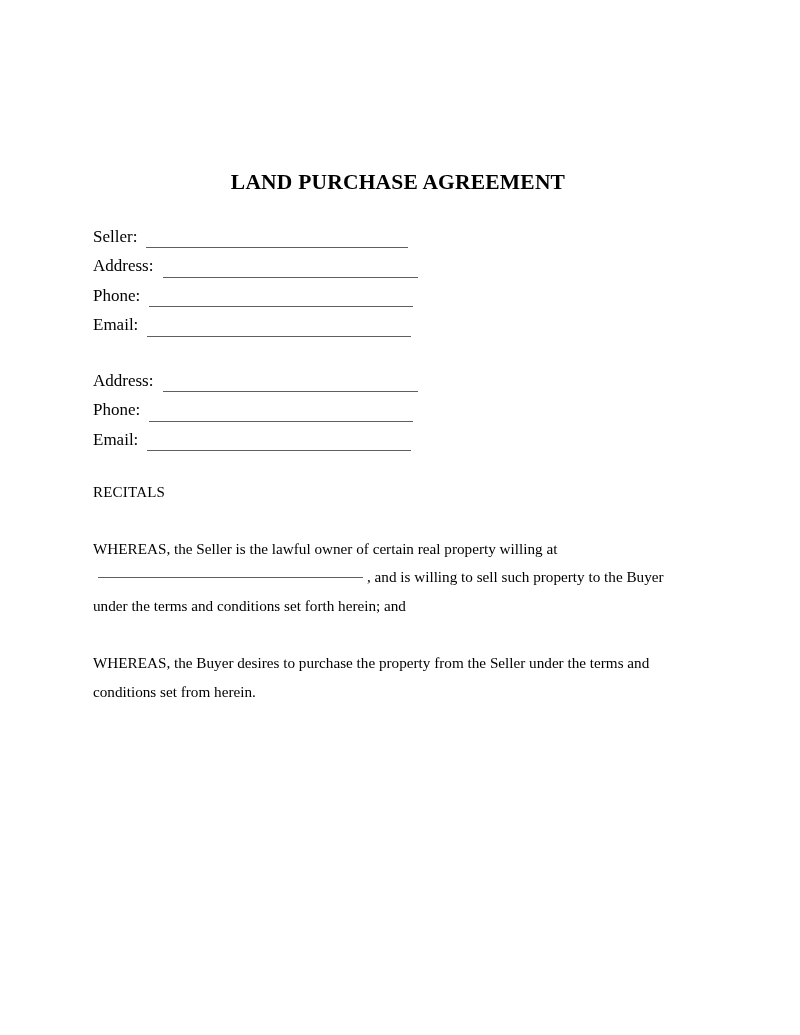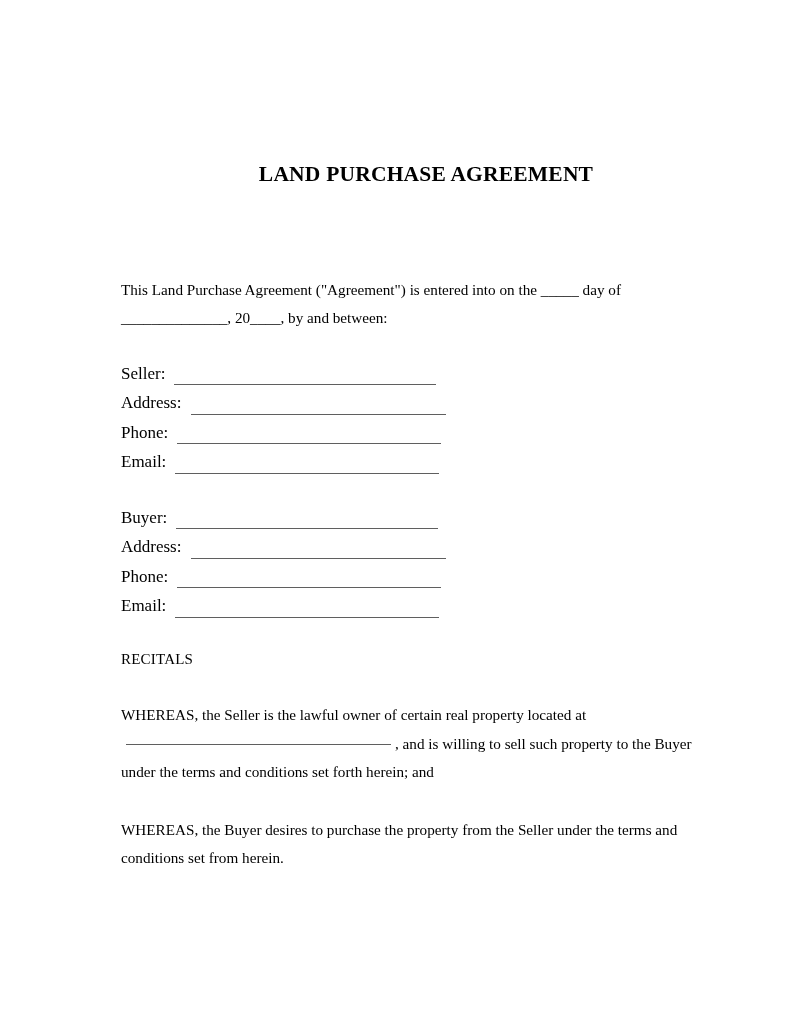--- a/index.html
+++ b/index.html
@@ -21,23 +21,22 @@
     width: 800px;
     height: 1035px;
     background: #ffffff;
     box-sizing: border-box;
     overflow: hidden;
   }
 
   .content {
     position: absolute;
     left: 93px;
-    top: 4px;
+    top: 12px;
     width: 600px;
-    margin-left: 28px;
   }
 
   
   .doc-title {
     margin: 0;
     padding-top: 158px;
     font-size: 21.5px;
     font-weight: bold;
     text-align: center;
     letter-spacing: 0.2px;
@@ -140,24 +139,20 @@
   }
 </style>
 </head>
 <body>
 
 <div class="page">
   <div class="content">
 
     <h1 class="doc-title">LAND PURCHASE AGREEMENT</h1>
 
-    <p class="para intro">
-      <span>This Land Purchase Agreement ("Agreement") is entered into on the </span><span class="blank-inline">_____</span><span> day of</span>
-      <span class="blank-inline">______________</span><span>, 20</span><span class="blank-inline">____</span><span>, by and between:</span>
-    </p>
 
     <div class="party-block">
 
       <div class="field-row">
         <span class="field-label">Seller:</span>
         <span class="field-rule rule-gap-sm rule-w-262"></span>
       </div>
 
       <div class="field-row">
         <span class="field-label">Address:</span>
@@ -172,24 +167,20 @@
       <div class="field-row">
         <span class="field-label">Email:</span>
         <span class="field-rule rule-gap-sm rule-w-264"></span>
       </div>
 
     </div>
 
 
     <div class="party-block">
 
-      <div class="field-row">
-        <span class="field-label">Buyer:</span>
-        <span class="field-rule rule-gap-sm rule-w-262"></span>
-      </div>
 
       <div class="field-row">
         <span class="field-label">Address:</span>
         <span class="field-rule rule-gap-lg rule-w-255"></span>
       </div>
 
       <div class="field-row">
         <span class="field-label">Phone:</span>
         <span class="field-rule rule-gap-sm rule-w-264"></span>
       </div>
@@ -197,21 +188,21 @@
       <div class="field-row">
         <span class="field-label">Email:</span>
         <span class="field-rule rule-gap-sm rule-w-264"></span>
       </div>
 
     </div>
 
     <h2 class="recitals-heading">RECITALS</h2>
 
     <p class="para recital-para">
-      <span class="recital-line">WHEREAS, the Seller is the lawful owner of certain real property located at</span>
+      <span class="recital-line">WHEREAS, the Seller is the lawful owner of certain real property willing at</span>
       <span class="recital-line"><span class="recital-rule"></span><span>, and is willing to sell such property to the Buyer</span></span>
       <span class="recital-line">under the terms and conditions set forth herein; and</span>
     </p>
 
     <p class="para recital-para second">
       <span class="recital-line">WHEREAS, the Buyer desires to purchase the property from the Seller under the terms and</span>
       <span class="recital-line">conditions set from herein.</span>
     </p>
 
   </div>

